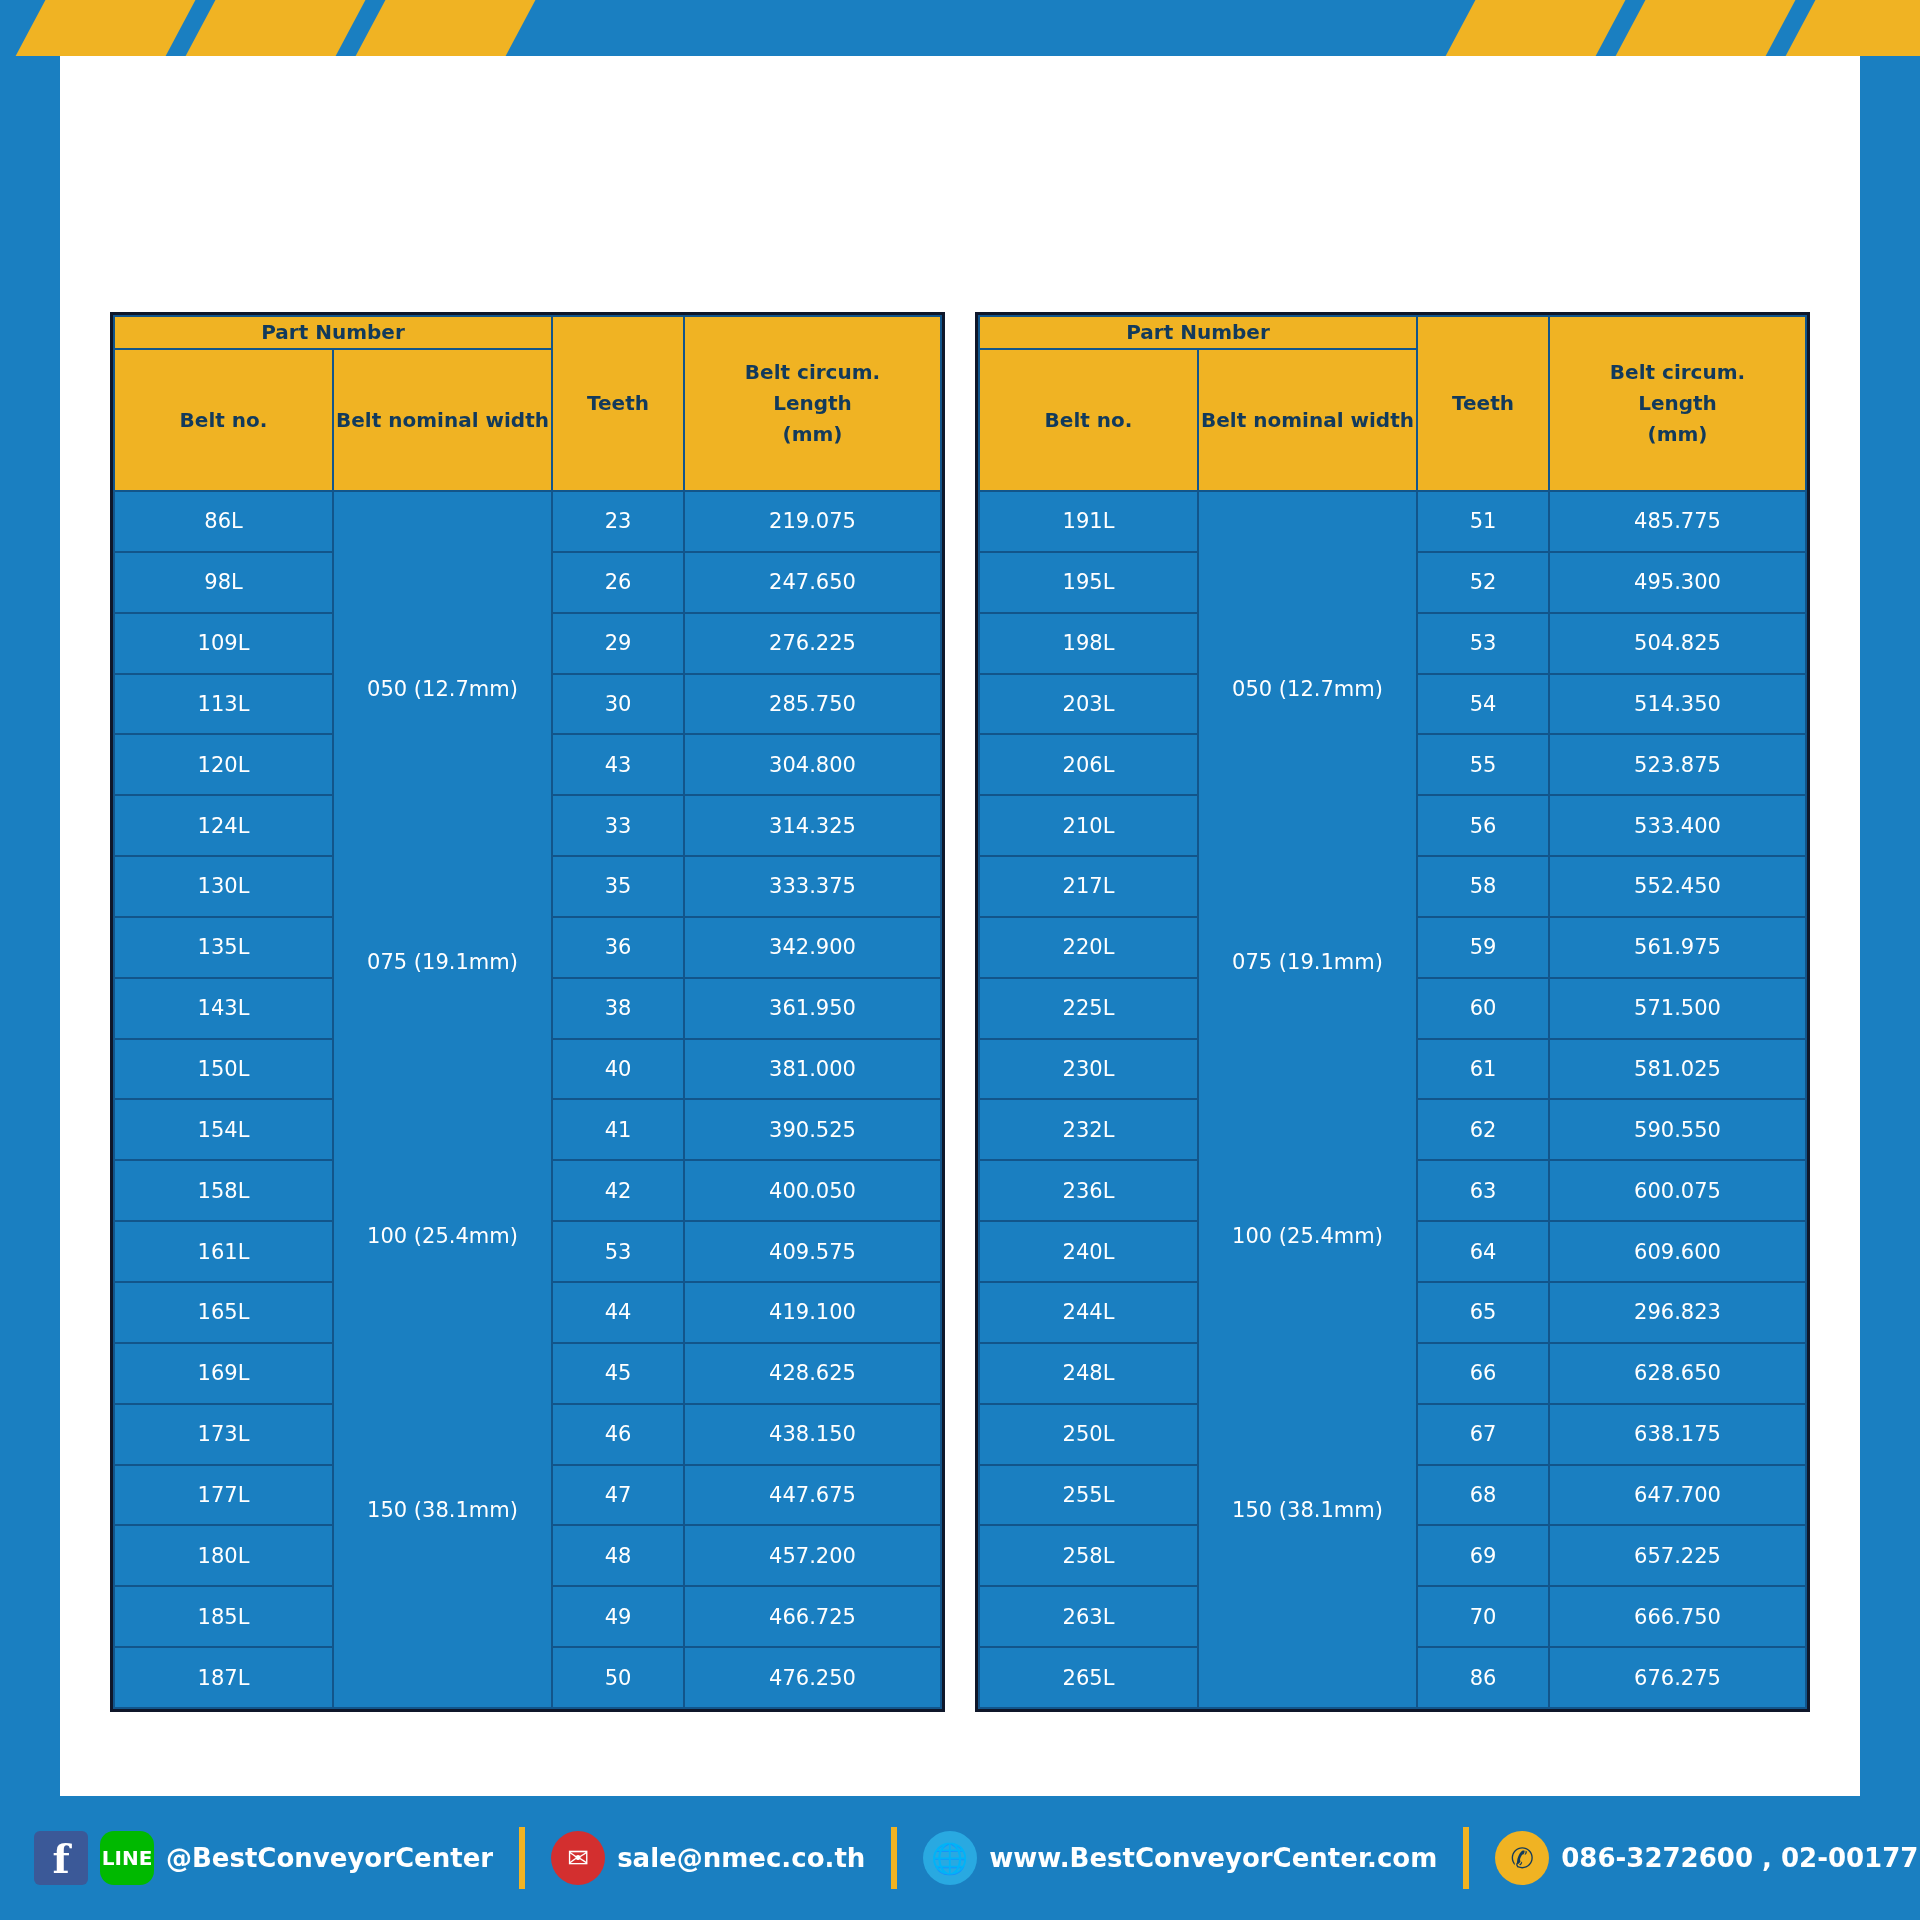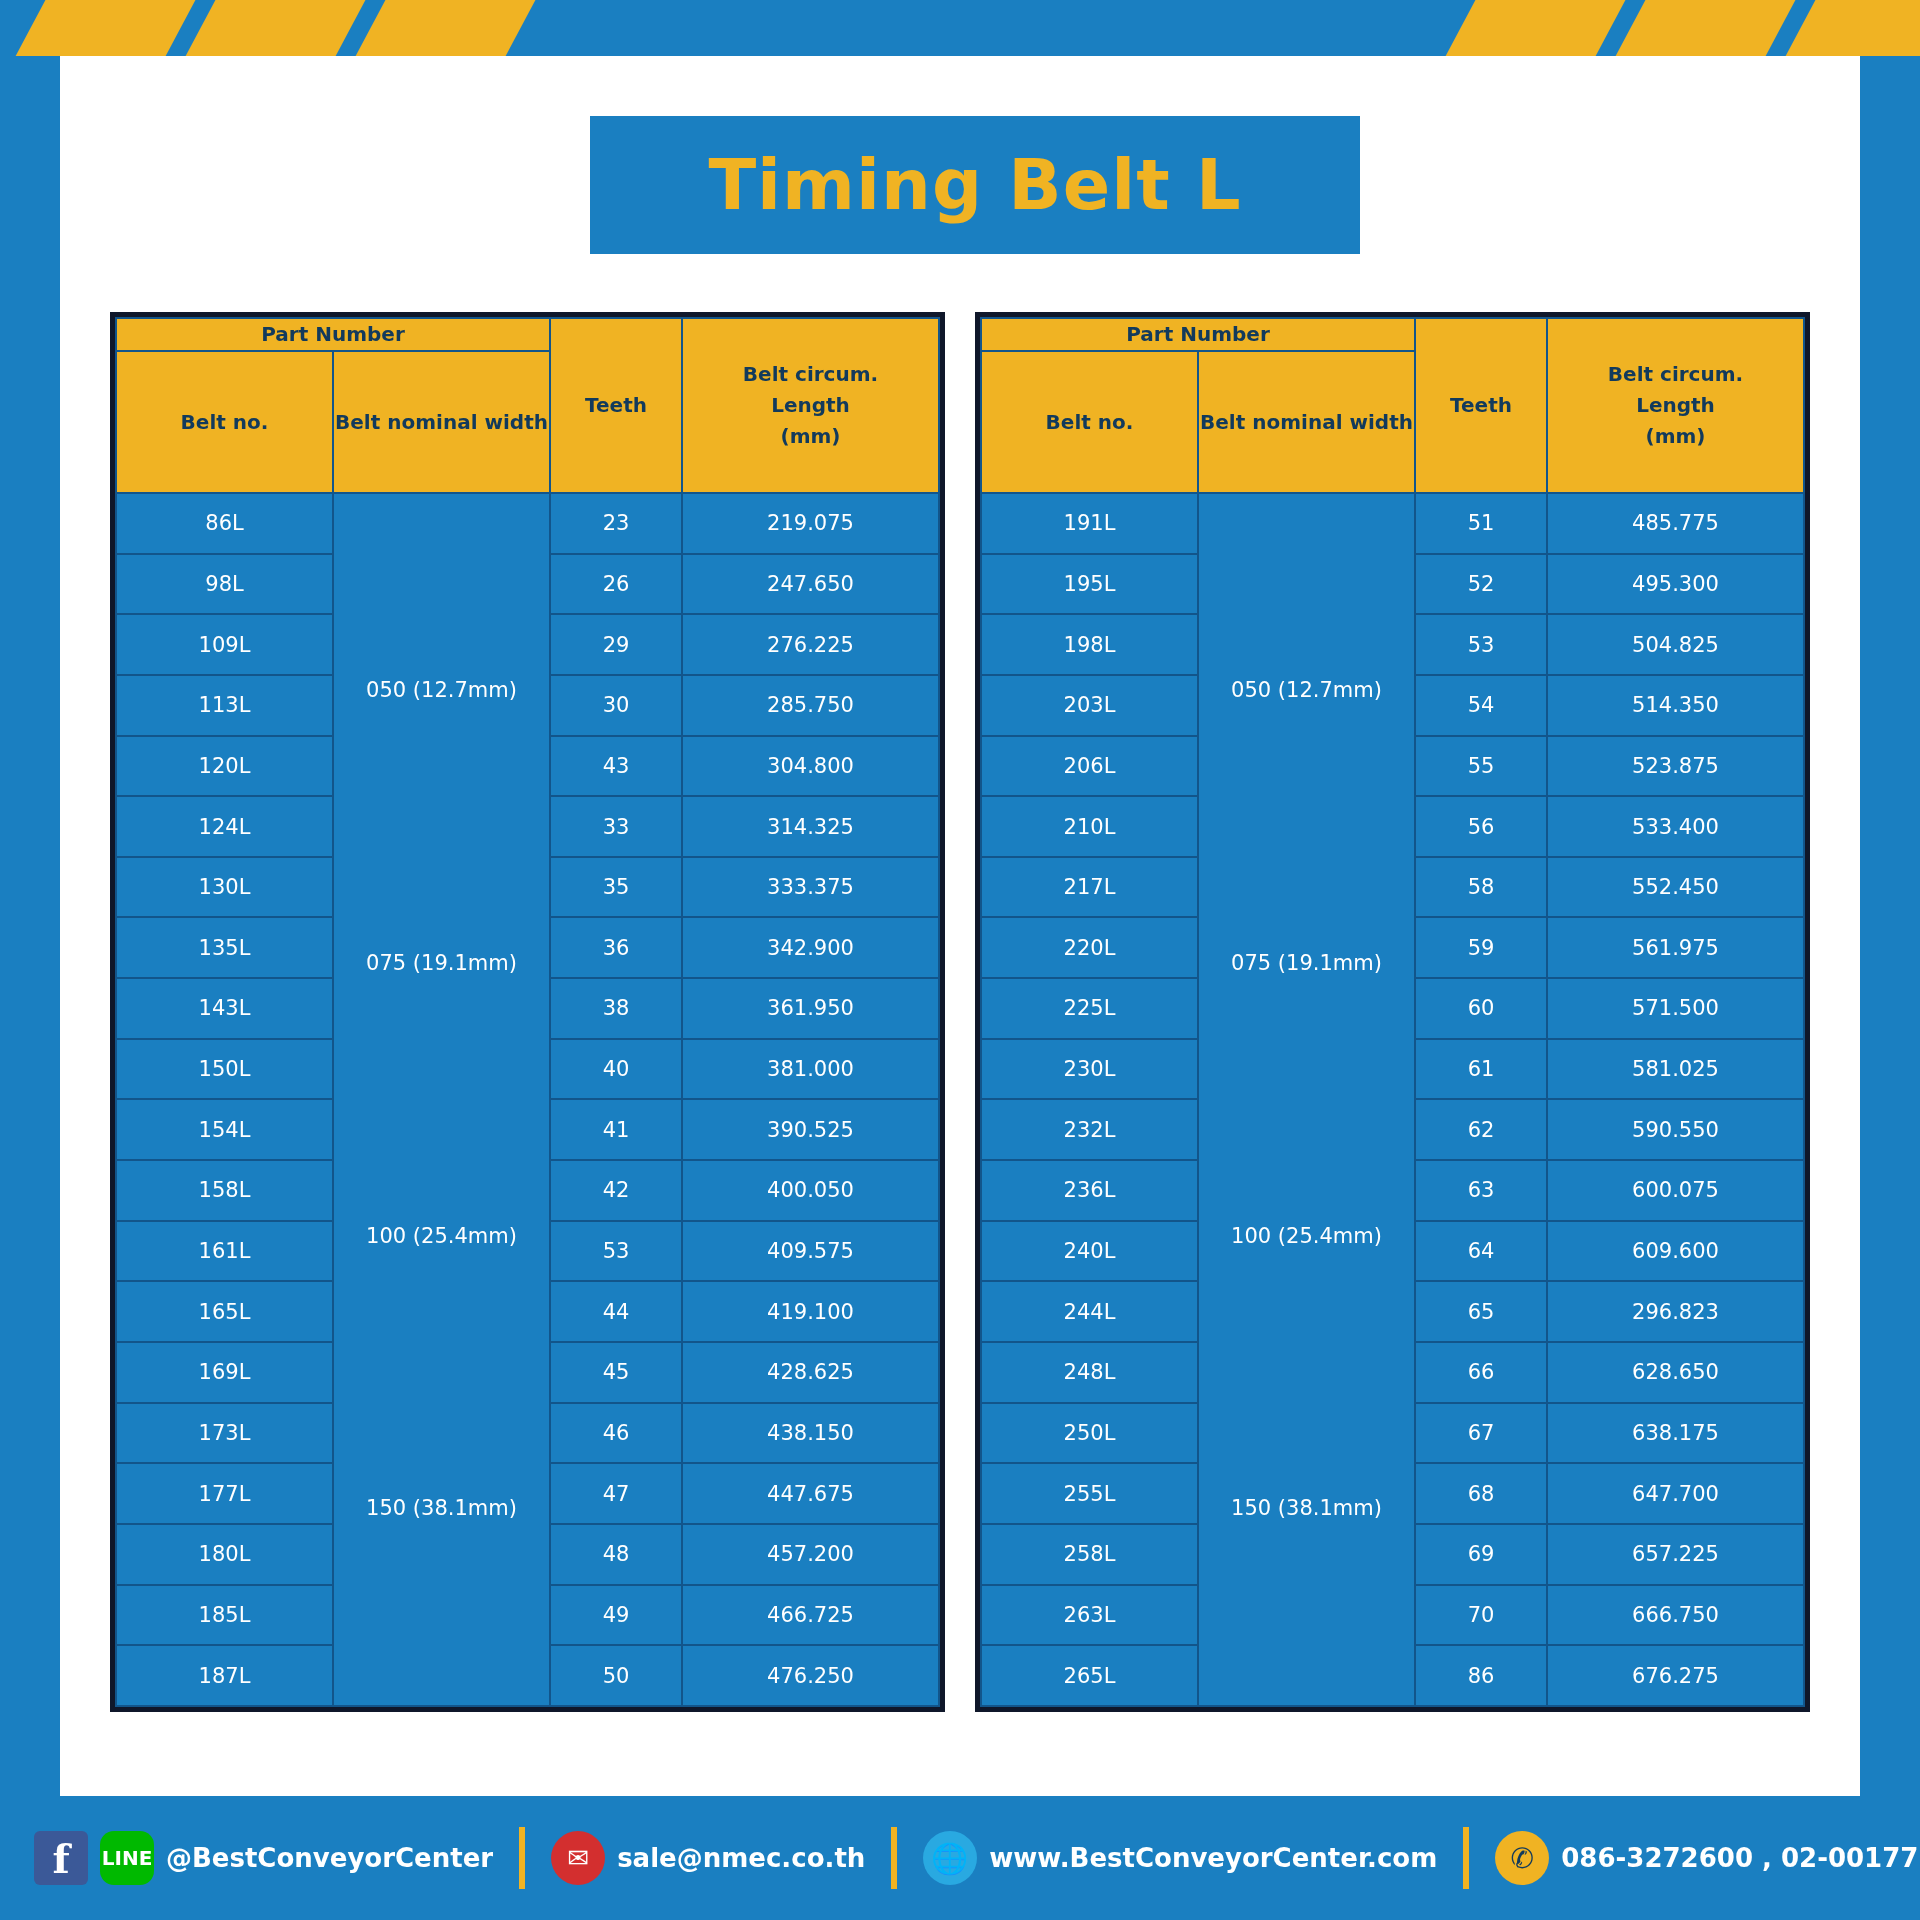--- a/index.html
+++ b/index.html
@@ -69,21 +69,21 @@
     height: 420px;
     opacity: 0.10;
     pointer-events: none;
   }
   .watermark svg { width: 100%; height: 100%; }
 
   
   .tbl {
     position: absolute;
     top: 312px;
-    border: 5px solid #0f172a;
+    border: 3px solid #0f172a;
     box-sizing: border-box;
     background: #14532d;
   }
   #table-left { left: 110px; width: 835px; height: 1400px; }
   #table-right { left: 975px; width: 835px; height: 1400px; }
 
   table.grid {
     border-collapse: collapse;
     width: 100%;
     height: 100%;
@@ -184,23 +184,20 @@
   <div class="white-sheet"></div>
 
   <div class="watermark">
     <svg viewBox="0 0 820 420" xmlns="http://www.w3.org/2000/svg">
       <path d="M120 300 L300 120 L300 200 L420 200 L420 300 Z" fill="#0b3c63"></path>
       <path d="M300 330 L120 330 L120 250 L230 250 Z" fill="#0b3c63"></path>
       <circle cx="470" cy="210" r="90" fill="none" stroke="#0b3c63" stroke-width="18"></circle>
     </svg>
   </div>
 
-  <div class="title-box">
-    <span class="title-text">Timing Belt L</span>
-  </div>
 
   <div class="tbl" id="table-left">
     <table class="grid">
       <thead>
         <tr>
           <th colspan="2">Part Number</th>
           <th rowspan="2" style="width:130px;">Teeth</th>
           <th rowspan="2" style="width:255px;">
             <div>Belt circum.</div>
             <div>Length</div>

